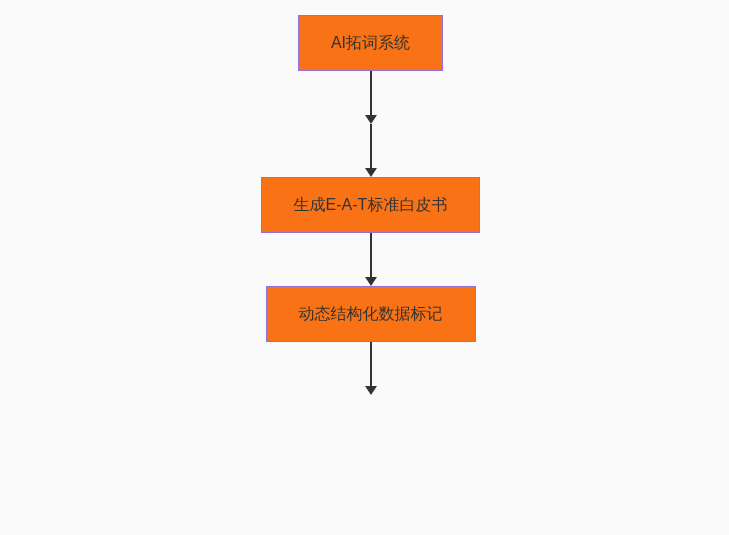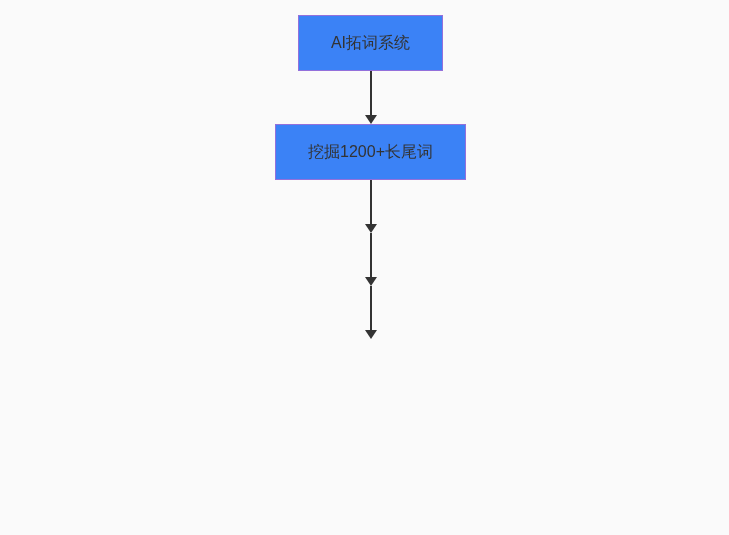--- a/index.html
+++ b/index.html
@@ -22,21 +22,21 @@
     top: 15px;
     width: 729px;
     display: flex;
     flex-direction: column;
     align-items: center;
   }
   .node {
     box-sizing: border-box;
     min-height: 56px;
     padding: 8px 32px;
-    background: #3b82f6;
+    background: #f97316;
     border: 1px solid #9370DB;
     color: #333333;
     font-size: 16px;
     line-height: 1.3;
     display: flex;
     align-items: center;
     justify-content: center;
     text-align: center;
     white-space: nowrap;
   }
@@ -67,33 +67,34 @@
 <div class="canvas">
   <div class="flowchart">
 
     <div class="node">AI拓词系统</div>
 
     <div class="arrow">
       <div class="shaft"></div>
       <div class="head"></div>
     </div>
 
-    <div class="node">挖掘1200+长尾词</div>
 
     <div class="arrow">
       <div class="shaft"></div>
       <div class="head"></div>
     </div>
 
+    <div class="node">生成E-A-T标准白皮书</div>
 
     <div class="arrow">
       <div class="shaft"></div>
       <div class="head"></div>
     </div>
 
+    <div class="node">动态结构化数据标记</div>
 
     <div class="arrow">
       <div class="shaft"></div>
       <div class="head"></div>
     </div>
 
 
   </div>
 </div>
 

